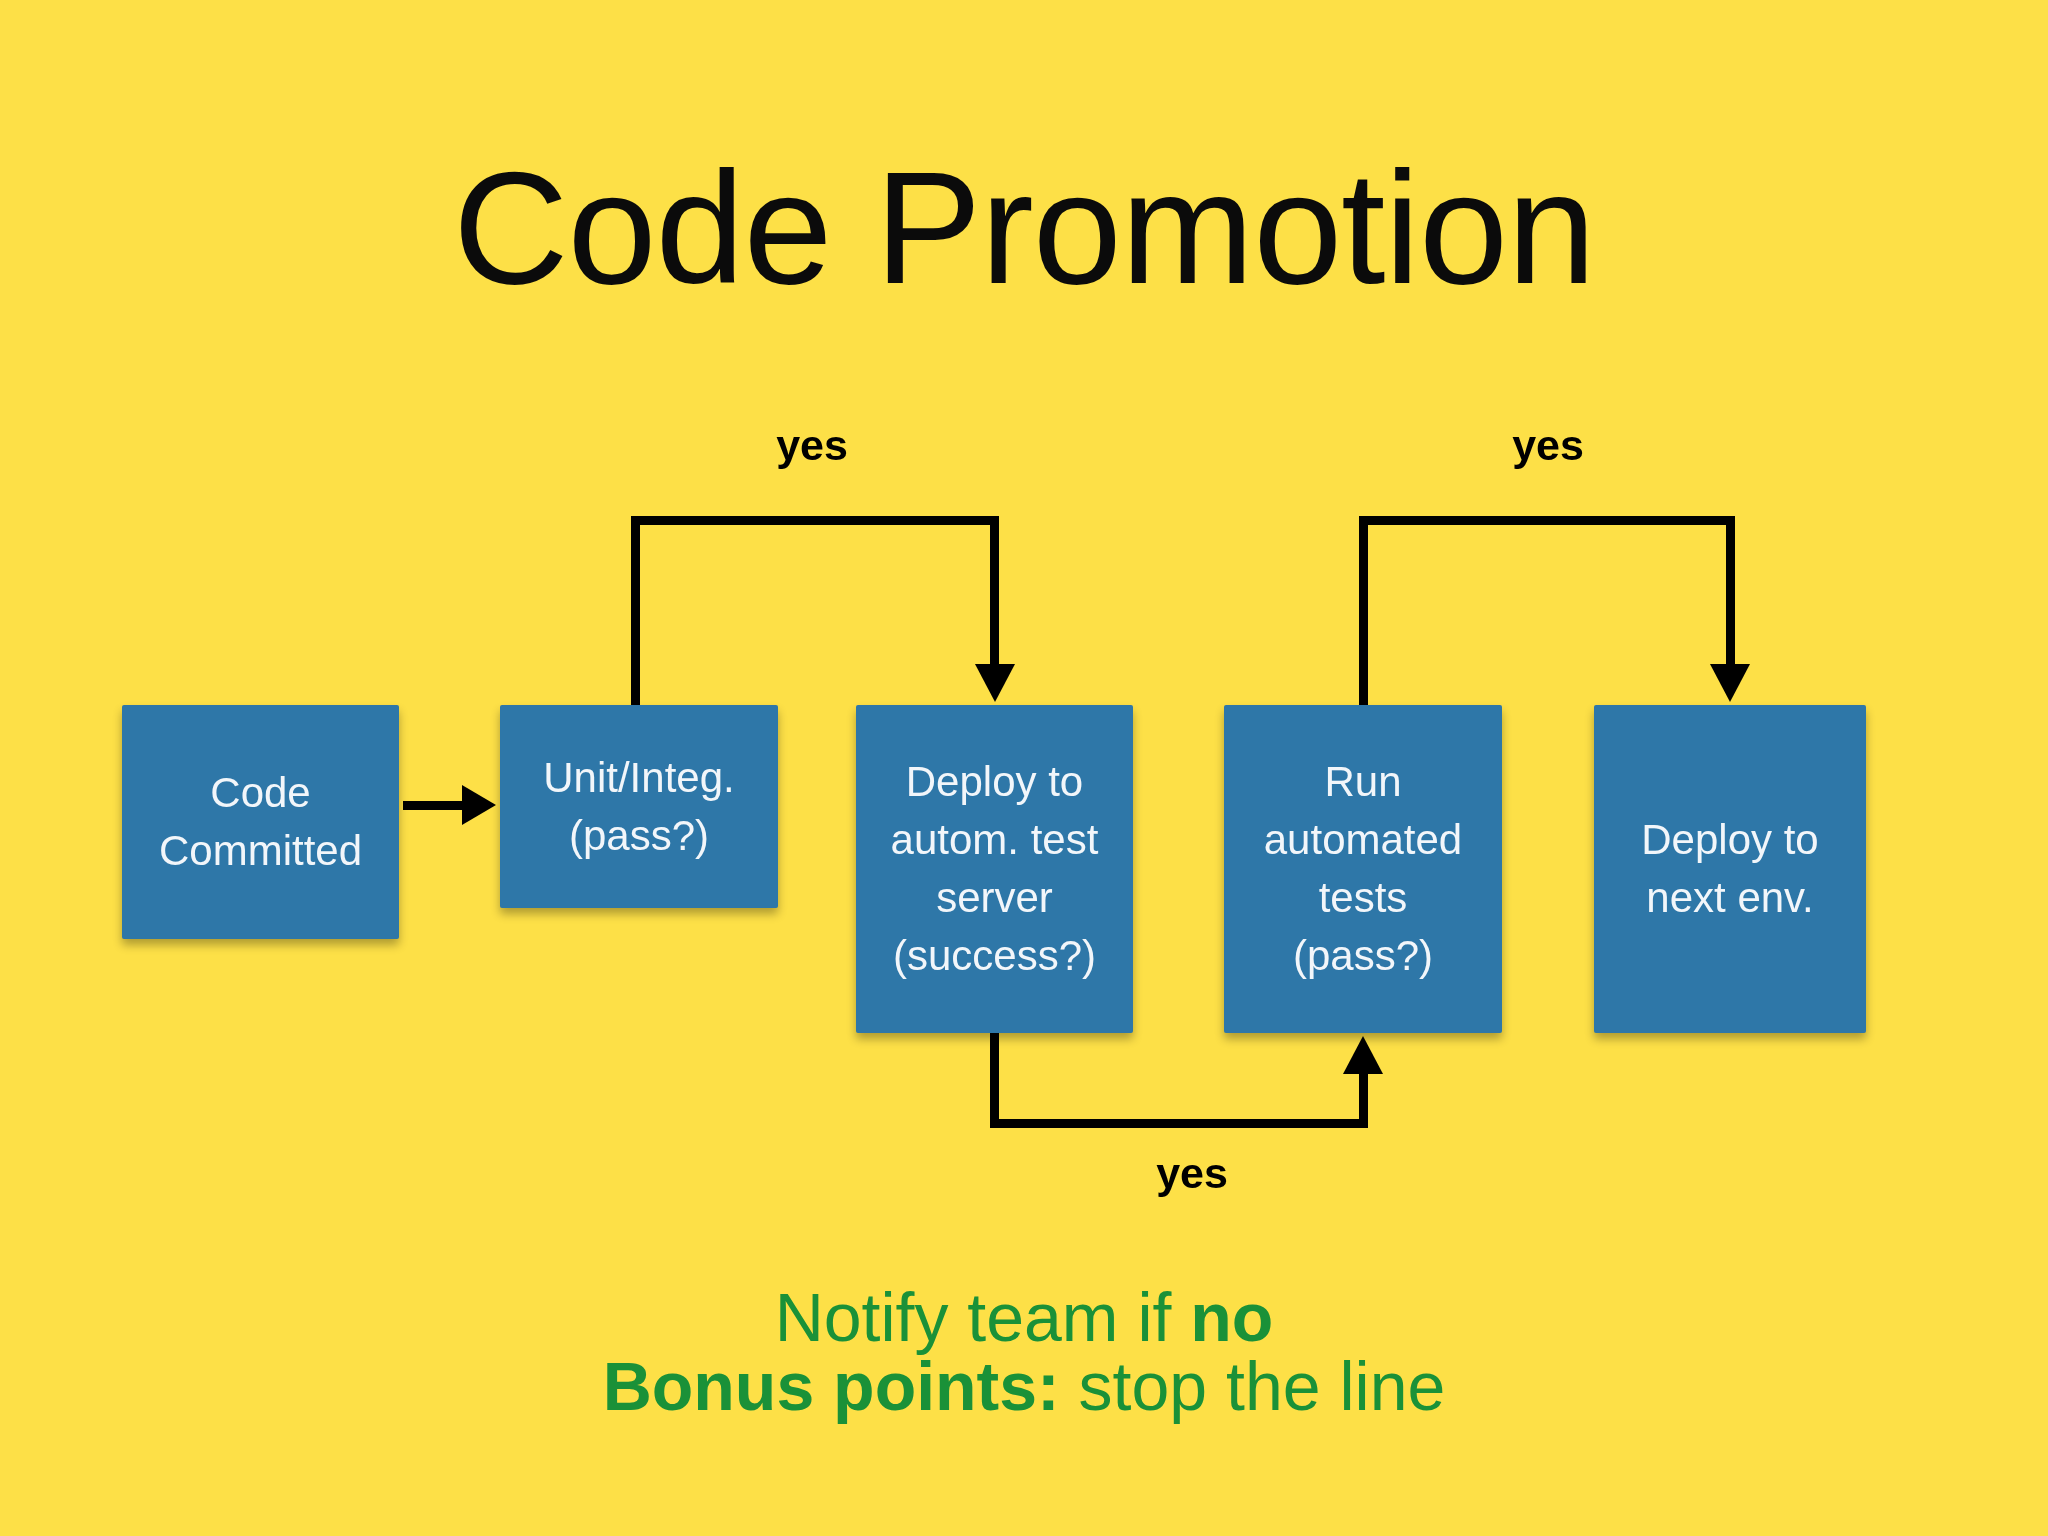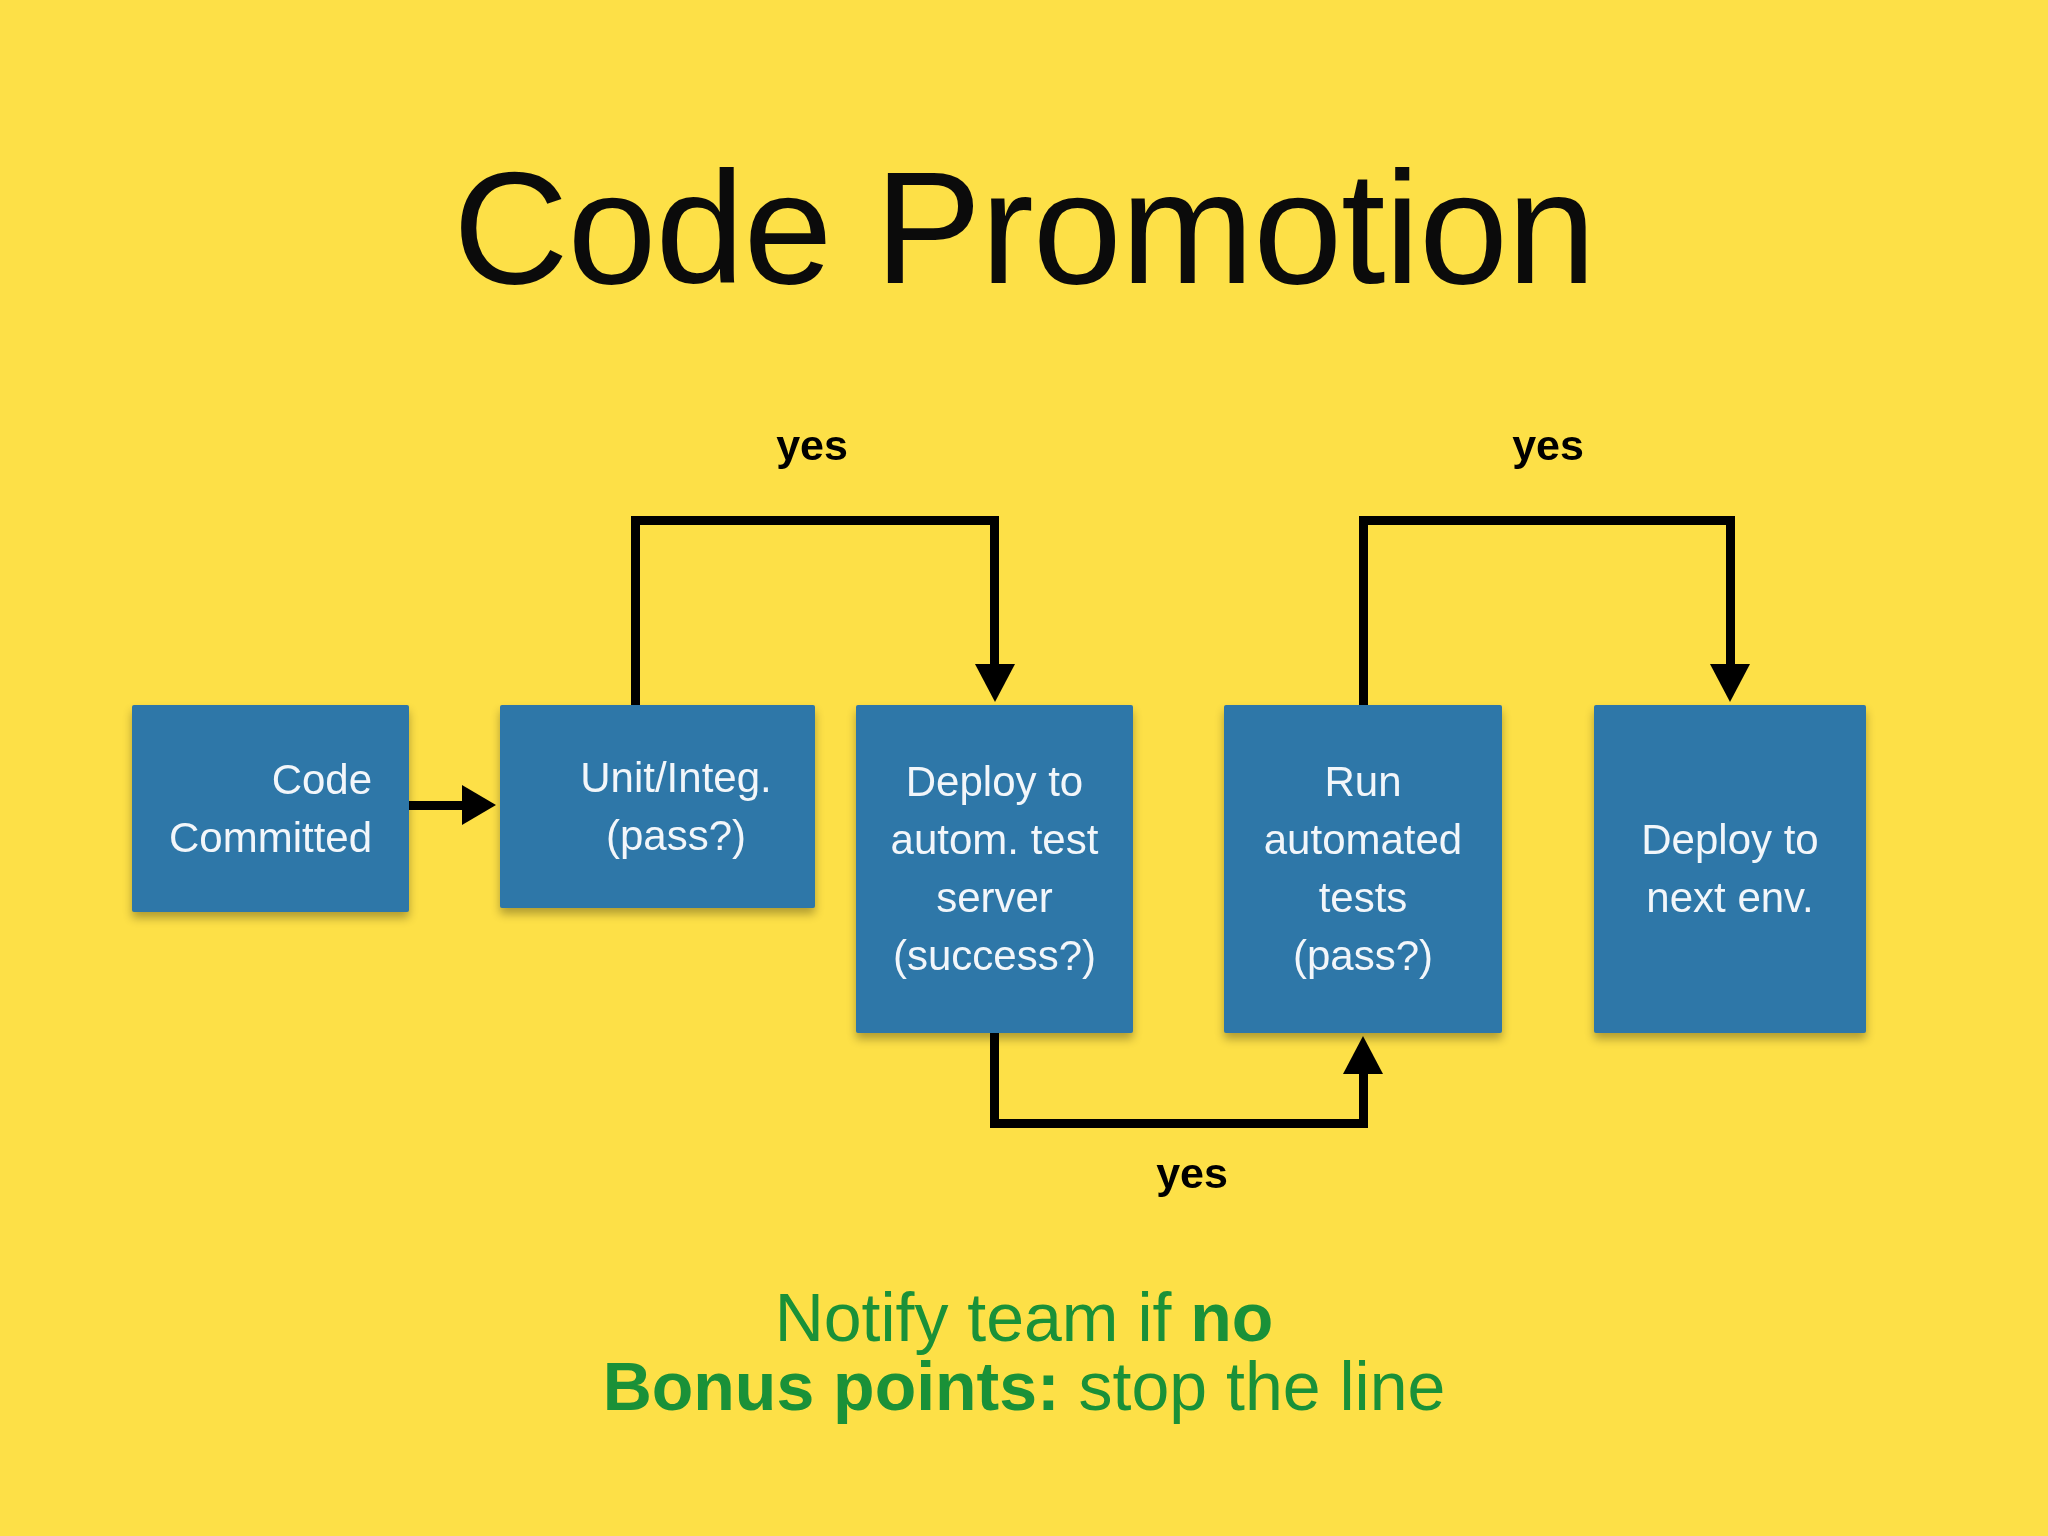--- a/index.html
+++ b/index.html
@@ -22,22 +22,22 @@
     position:absolute;top:705px;
     background:var(--box-fill,#2E77A8);
     color:var(--box-text,#F2F6FA);
     display:flex;align-items:center;justify-content:center;
     text-align:center;
     font-size:42px;line-height:58px;
     border-radius:2px;
     box-shadow:0 6px 10px rgba(0,0,0,0.30);
   }
   .node-label{white-space:pre-line;display:block;padding:0 6px;}
-  .n1{left:132px;width:277px;height:207px;text-align:right;}
-  .n2{left:500px;width:278px;height:203px;padding-left:37px;}
+  .n1{left:122px;width:277px;height:234px;}
+  .n2{left:500px;width:278px;height:203px;}
   .n3{left:856px;width:277px;height:328px;}
   .n4{left:1224px;width:278px;height:328px;}
   .n5{left:1594px;width:272px;height:328px;}
   
   .seg{position:absolute;background:var(--line-black,#000000);}
   .tri{position:absolute;width:0;height:0;}
   
   .a1-shaft{left:403px;top:801px;width:62px;height:9px;}
   .a1-head{left:462px;top:785px;
     border-left:34px solid var(--line-black,#000);

